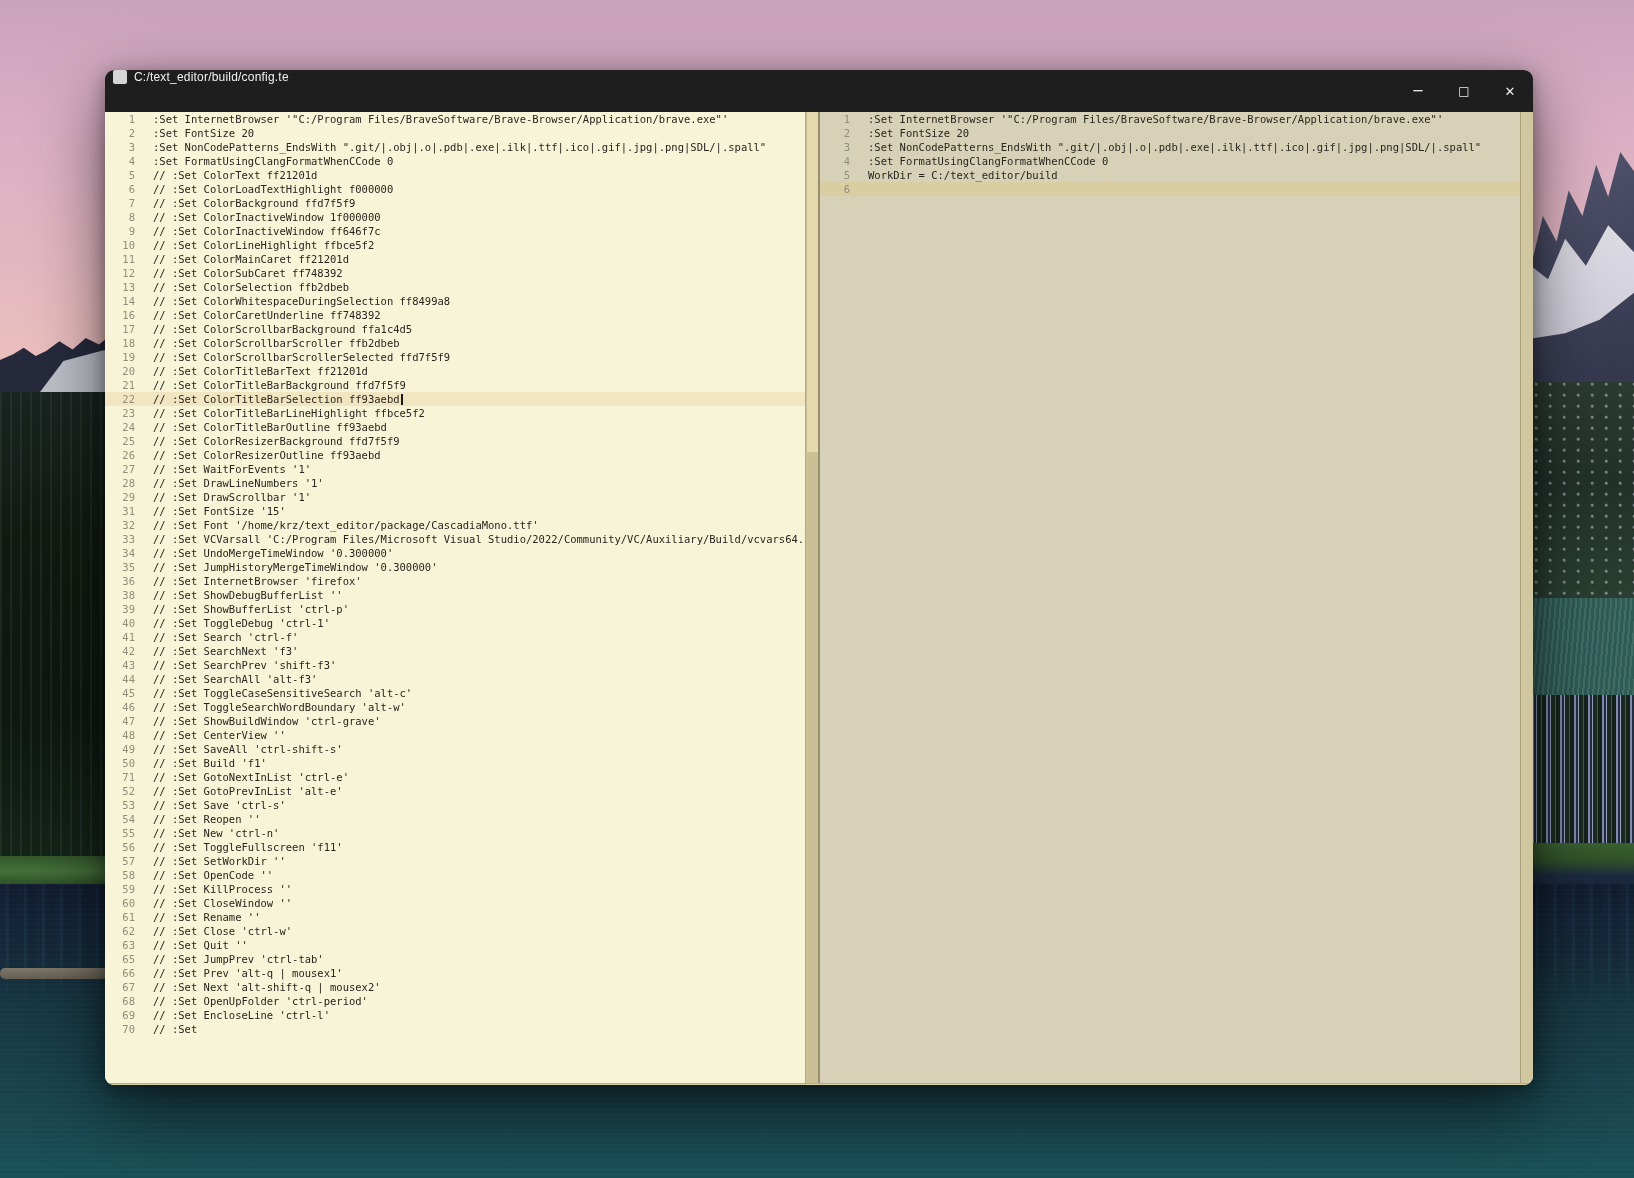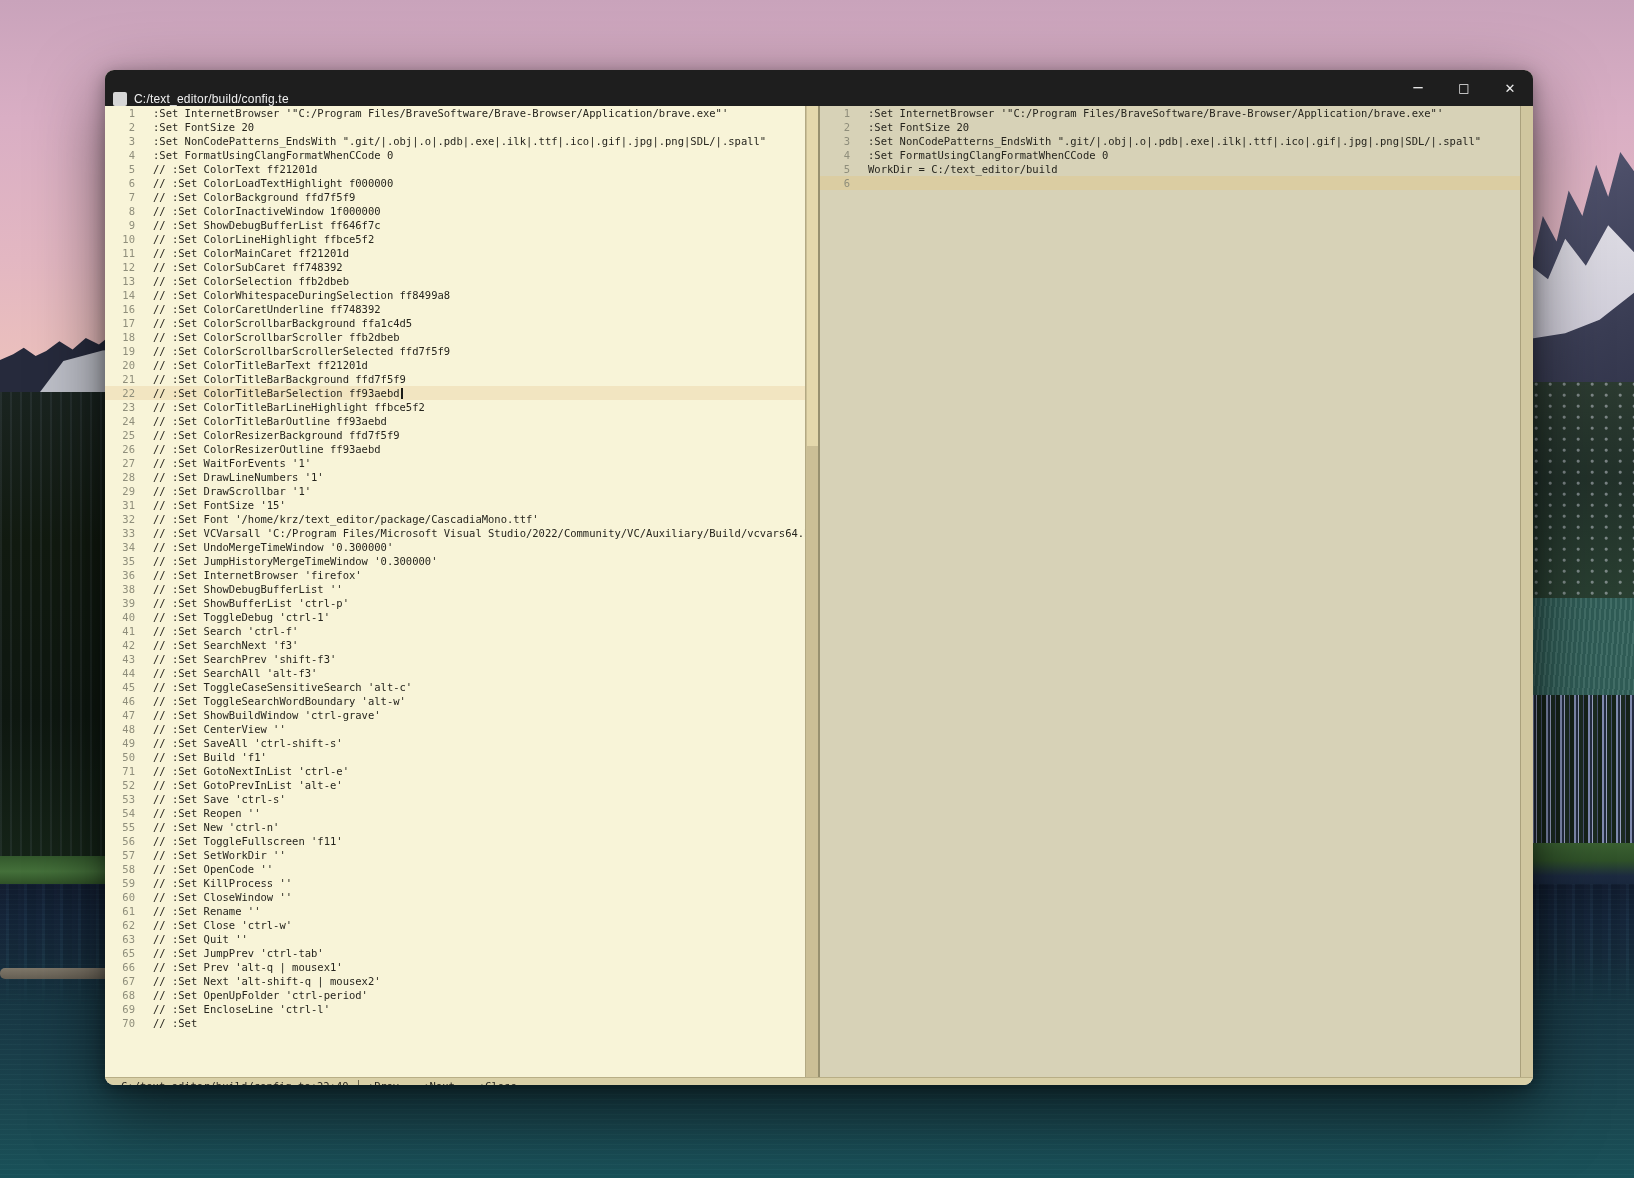--- a/index.html
+++ b/index.html
@@ -40,21 +40,21 @@
                linear-gradient(180deg,#101c2e 0%,#13273a 12%,#16323f 30%,#193c48 55%,#1a4750 80%,#195159 100%);}
   .wp-reflect{left:0;top:884px;width:1634px;height:120px;z-index:2;opacity:.55;
     background:repeating-linear-gradient(90deg,rgba(26,34,56,.6) 0 6px,rgba(52,70,100,.35) 6px 9px,rgba(20,28,46,.55) 9px 18px);
     -webkit-mask-image:linear-gradient(180deg,#000 60%,transparent);mask-image:linear-gradient(180deg,#000 60%,transparent);}
   .wp-log{left:0;top:968px;width:112px;height:11px;z-index:3;border-radius:5px;
     background:linear-gradient(180deg,#8a7f6e,#6e6456);opacity:.9;}
   
   .window{position:absolute;left:105px;top:70px;width:1428px;height:1015px;z-index:10;
     border-radius:9px;overflow:hidden;background:var(--editor-bg,#f8f4d8);
     box-shadow:0 25px 70px rgba(0,0,0,.55),0 4px 18px rgba(0,0,0,.35);}
-  .titlebar{height:36px;background:var(--titlebar-bg,#1e1e1e);display:flex;align-items:flex-end;}
+  .titlebar{height:42px;background:var(--titlebar-bg,#1e1e1e);display:flex;align-items:flex-start;}
   .app-icon{width:14px;height:14px;background:#d6d6d6;border-radius:2px;margin:0 7px 0 8px;flex:none;}
   .title{color:var(--titlebar-text,#f1f1f1);font:12px "Liberation Sans",sans-serif;letter-spacing:.2px;}
   .controls{margin-left:auto;display:flex;height:100%;}
   .ctrl{width:46px;display:flex;align-items:center;justify-content:center;color:#ededed;
     font-family:"DejaVu Sans",sans-serif;}
   .ctrl.min{font-size:15px;}
   .ctrl.max{font-size:12px;}
   .ctrl.close{font-size:13px;}
   .content{display:flex;height:971px;}
   .pane{position:relative;overflow:hidden;font:10.5px/14px "DejaVu Sans Mono",monospace;
@@ -112,21 +112,21 @@
     <div class="content">
       <div class="pane pane-left" id="pane-left">
           <div class="row"><span class="ln">1</span><span class="code">:Set InternetBrowser '"C:/Program Files/BraveSoftware/Brave-Browser/Application/brave.exe"'</span></div>
           <div class="row"><span class="ln">2</span><span class="code">:Set FontSize 20</span></div>
           <div class="row"><span class="ln">3</span><span class="code">:Set NonCodePatterns_EndsWith ".git/|.obj|.o|.pdb|.exe|.ilk|.ttf|.ico|.gif|.jpg|.png|SDL/|.spall"</span></div>
           <div class="row"><span class="ln">4</span><span class="code">:Set FormatUsingClangFormatWhenCCode 0</span></div>
           <div class="row"><span class="ln">5</span><span class="code">// :Set ColorText ff21201d</span></div>
           <div class="row"><span class="ln">6</span><span class="code">// :Set ColorLoadTextHighlight f000000</span></div>
           <div class="row"><span class="ln">7</span><span class="code">// :Set ColorBackground ffd7f5f9</span></div>
           <div class="row"><span class="ln">8</span><span class="code">// :Set ColorInactiveWindow 1f000000</span></div>
-          <div class="row"><span class="ln">9</span><span class="code">// :Set ShowDebugBufferList ff646f7c</span></div>
+          <div class="row"><span class="ln">9</span><span class="code">// :Set ColorInactiveWindow ff646f7c</span></div>
           <div class="row"><span class="ln">10</span><span class="code">// :Set ColorLineHighlight ffbce5f2</span></div>
           <div class="row"><span class="ln">11</span><span class="code">// :Set ColorMainCaret ff21201d</span></div>
           <div class="row"><span class="ln">12</span><span class="code">// :Set ColorSubCaret ff748392</span></div>
           <div class="row"><span class="ln">13</span><span class="code">// :Set ColorSelection ffb2dbeb</span></div>
           <div class="row"><span class="ln">14</span><span class="code">// :Set ColorWhitespaceDuringSelection ff8499a8</span></div>
           <div class="row"><span class="ln">16</span><span class="code">// :Set ColorCaretUnderline ff748392</span></div>
           <div class="row"><span class="ln">17</span><span class="code">// :Set ColorScrollbarBackground ffa1c4d5</span></div>
           <div class="row"><span class="ln">18</span><span class="code">// :Set ColorScrollbarScroller ffb2dbeb</span></div>
           <div class="row"><span class="ln">19</span><span class="code">// :Set ColorScrollbarScrollerSelected ffd7f5f9</span></div>
           <div class="row"><span class="ln">20</span><span class="code">// :Set ColorTitleBarText ff21201d</span></div>

